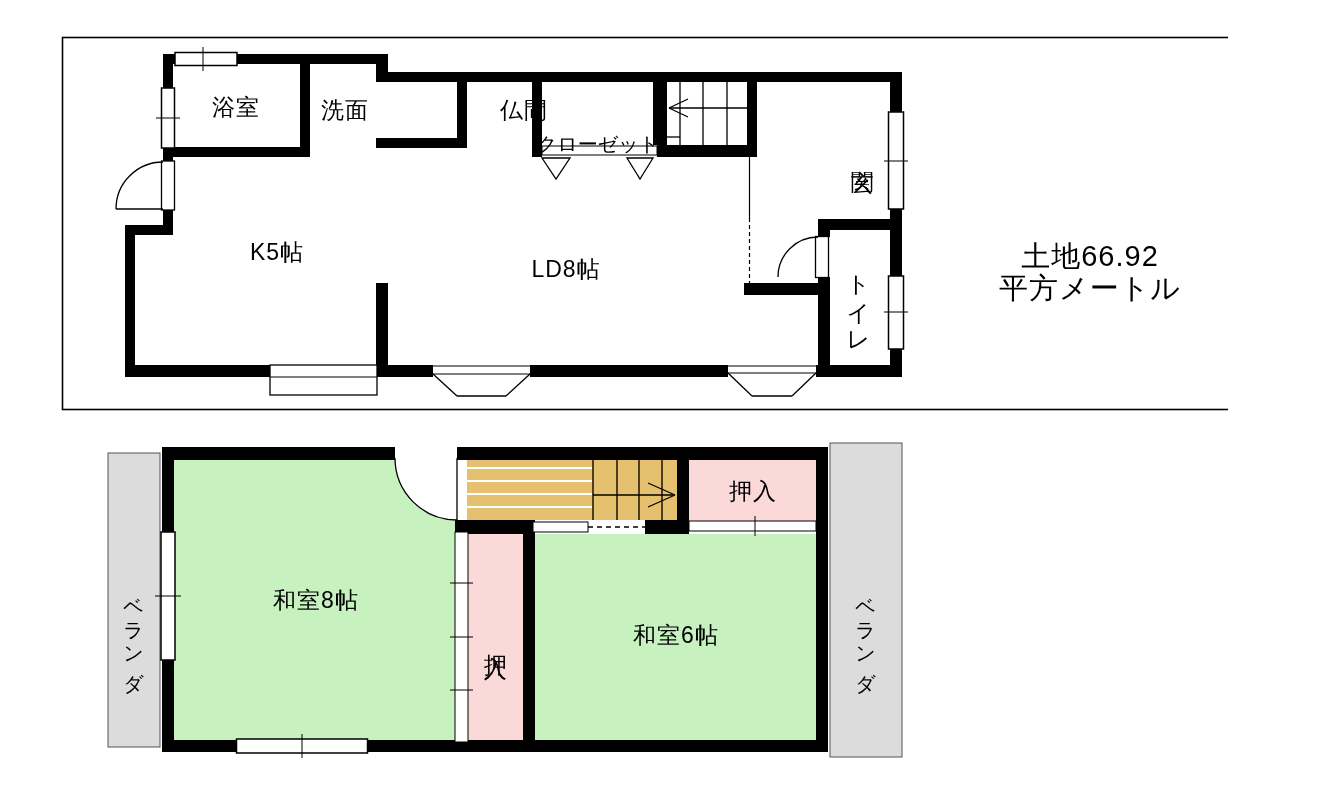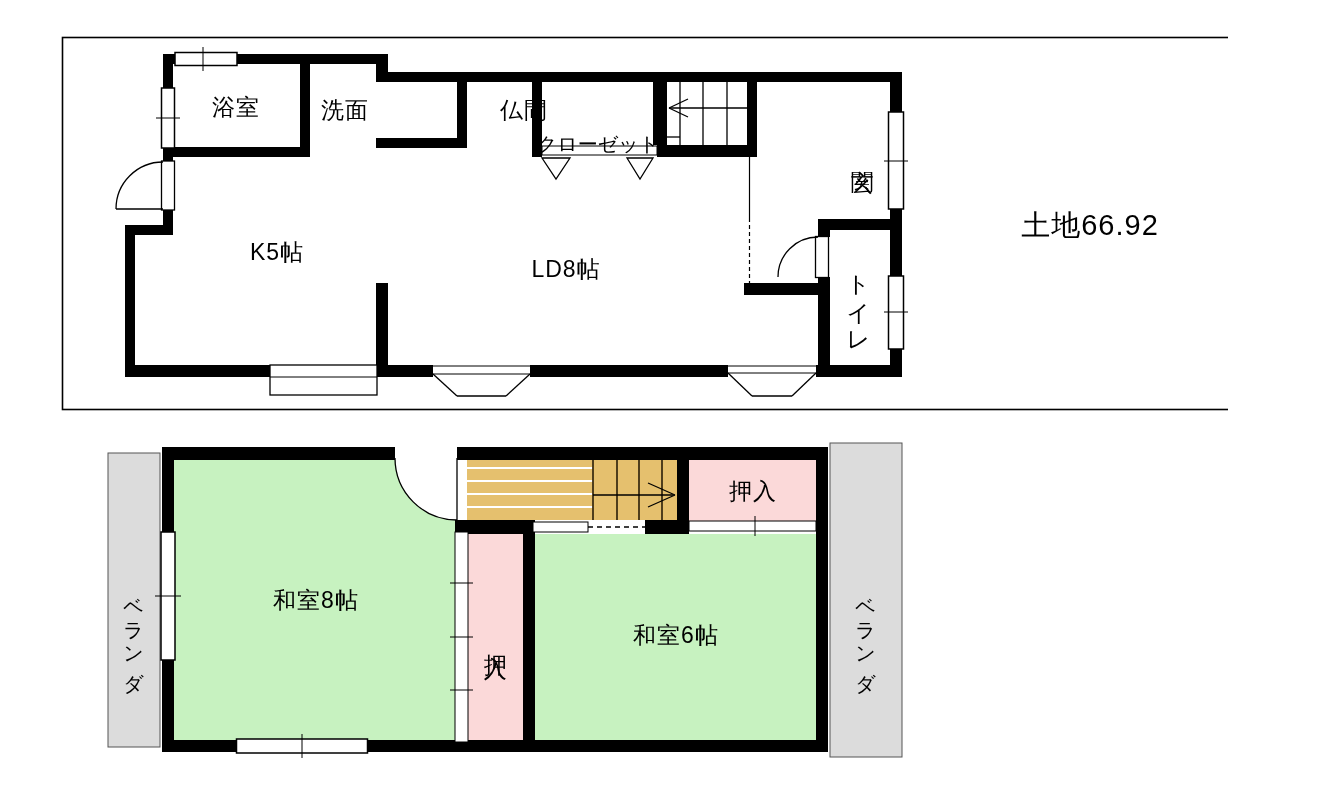--- a/index.html
+++ b/index.html
@@ -10,21 +10,21 @@
   .stage svg { position:absolute; left:0; top:0; }
   .lbl {
     position:absolute; transform:translate(-50%,-50%);
     font-size:23px; line-height:1.1; white-space:nowrap; color:#000;
     letter-spacing:1px;
   }
   .lbl.small { font-size:20px; letter-spacing:0;margin-top:33px; }
   .lbl.vert {
     writing-mode:vertical-rl; text-orientation:upright; letter-spacing:2px; white-space:nowrap;
   }
-  .lbl.land { font-size:29px; letter-spacing:1px; }
+  .lbl.land { font-size:29px; letter-spacing:1px;margin-top:31px; }
 </style>
 </head>
 <body>
 
 <div class="stage">
 
 <svg width="1326" height="793" viewBox="0 0 1326 793">
 
   <g>
 
@@ -205,20 +205,21 @@
 <div class="lbl" style="left:236px; top:108px;">浴室</div>
 <div class="lbl" style="left:345px; top:111px;">洗面</div>
 <div class="lbl" style="left:524px; top:111px;">仏間</div>
 <div class="lbl small" style="left:598px; top:111px;">クローゼット</div>
 <div class="lbl" style="left:277px; top:253px;">K5帖</div>
 <div class="lbl" style="left:566px; top:250px;margin-top:20px;">LD8帖</div>
 <div class="lbl vert" style="left:862px; top:153px;">玄関</div>
 <div class="lbl vert" style="left:858px; top:301px;">トイレ</div>
 
 <div class="lbl land" style="left:1090px; top:226px;">土地66.92</div>
+<div class="lbl land" style="left:1090px; top:258px;">平方メートル</div>
 
 <div class="lbl" style="left:316px; top:601px;">和室8帖</div>
 <div class="lbl" style="left:676px; top:636px;">和室6帖</div>
 <div class="lbl" style="left:753px; top:492px;">押入</div>
 <div class="lbl vert" style="left:495px; top:638px;">押入</div>
 <div class="lbl vert small" style="left:134px; top:600px;">ベランダ</div>
 <div class="lbl vert small" style="left:866px; top:600px;">ベランダ</div>
 
 </div>
 

